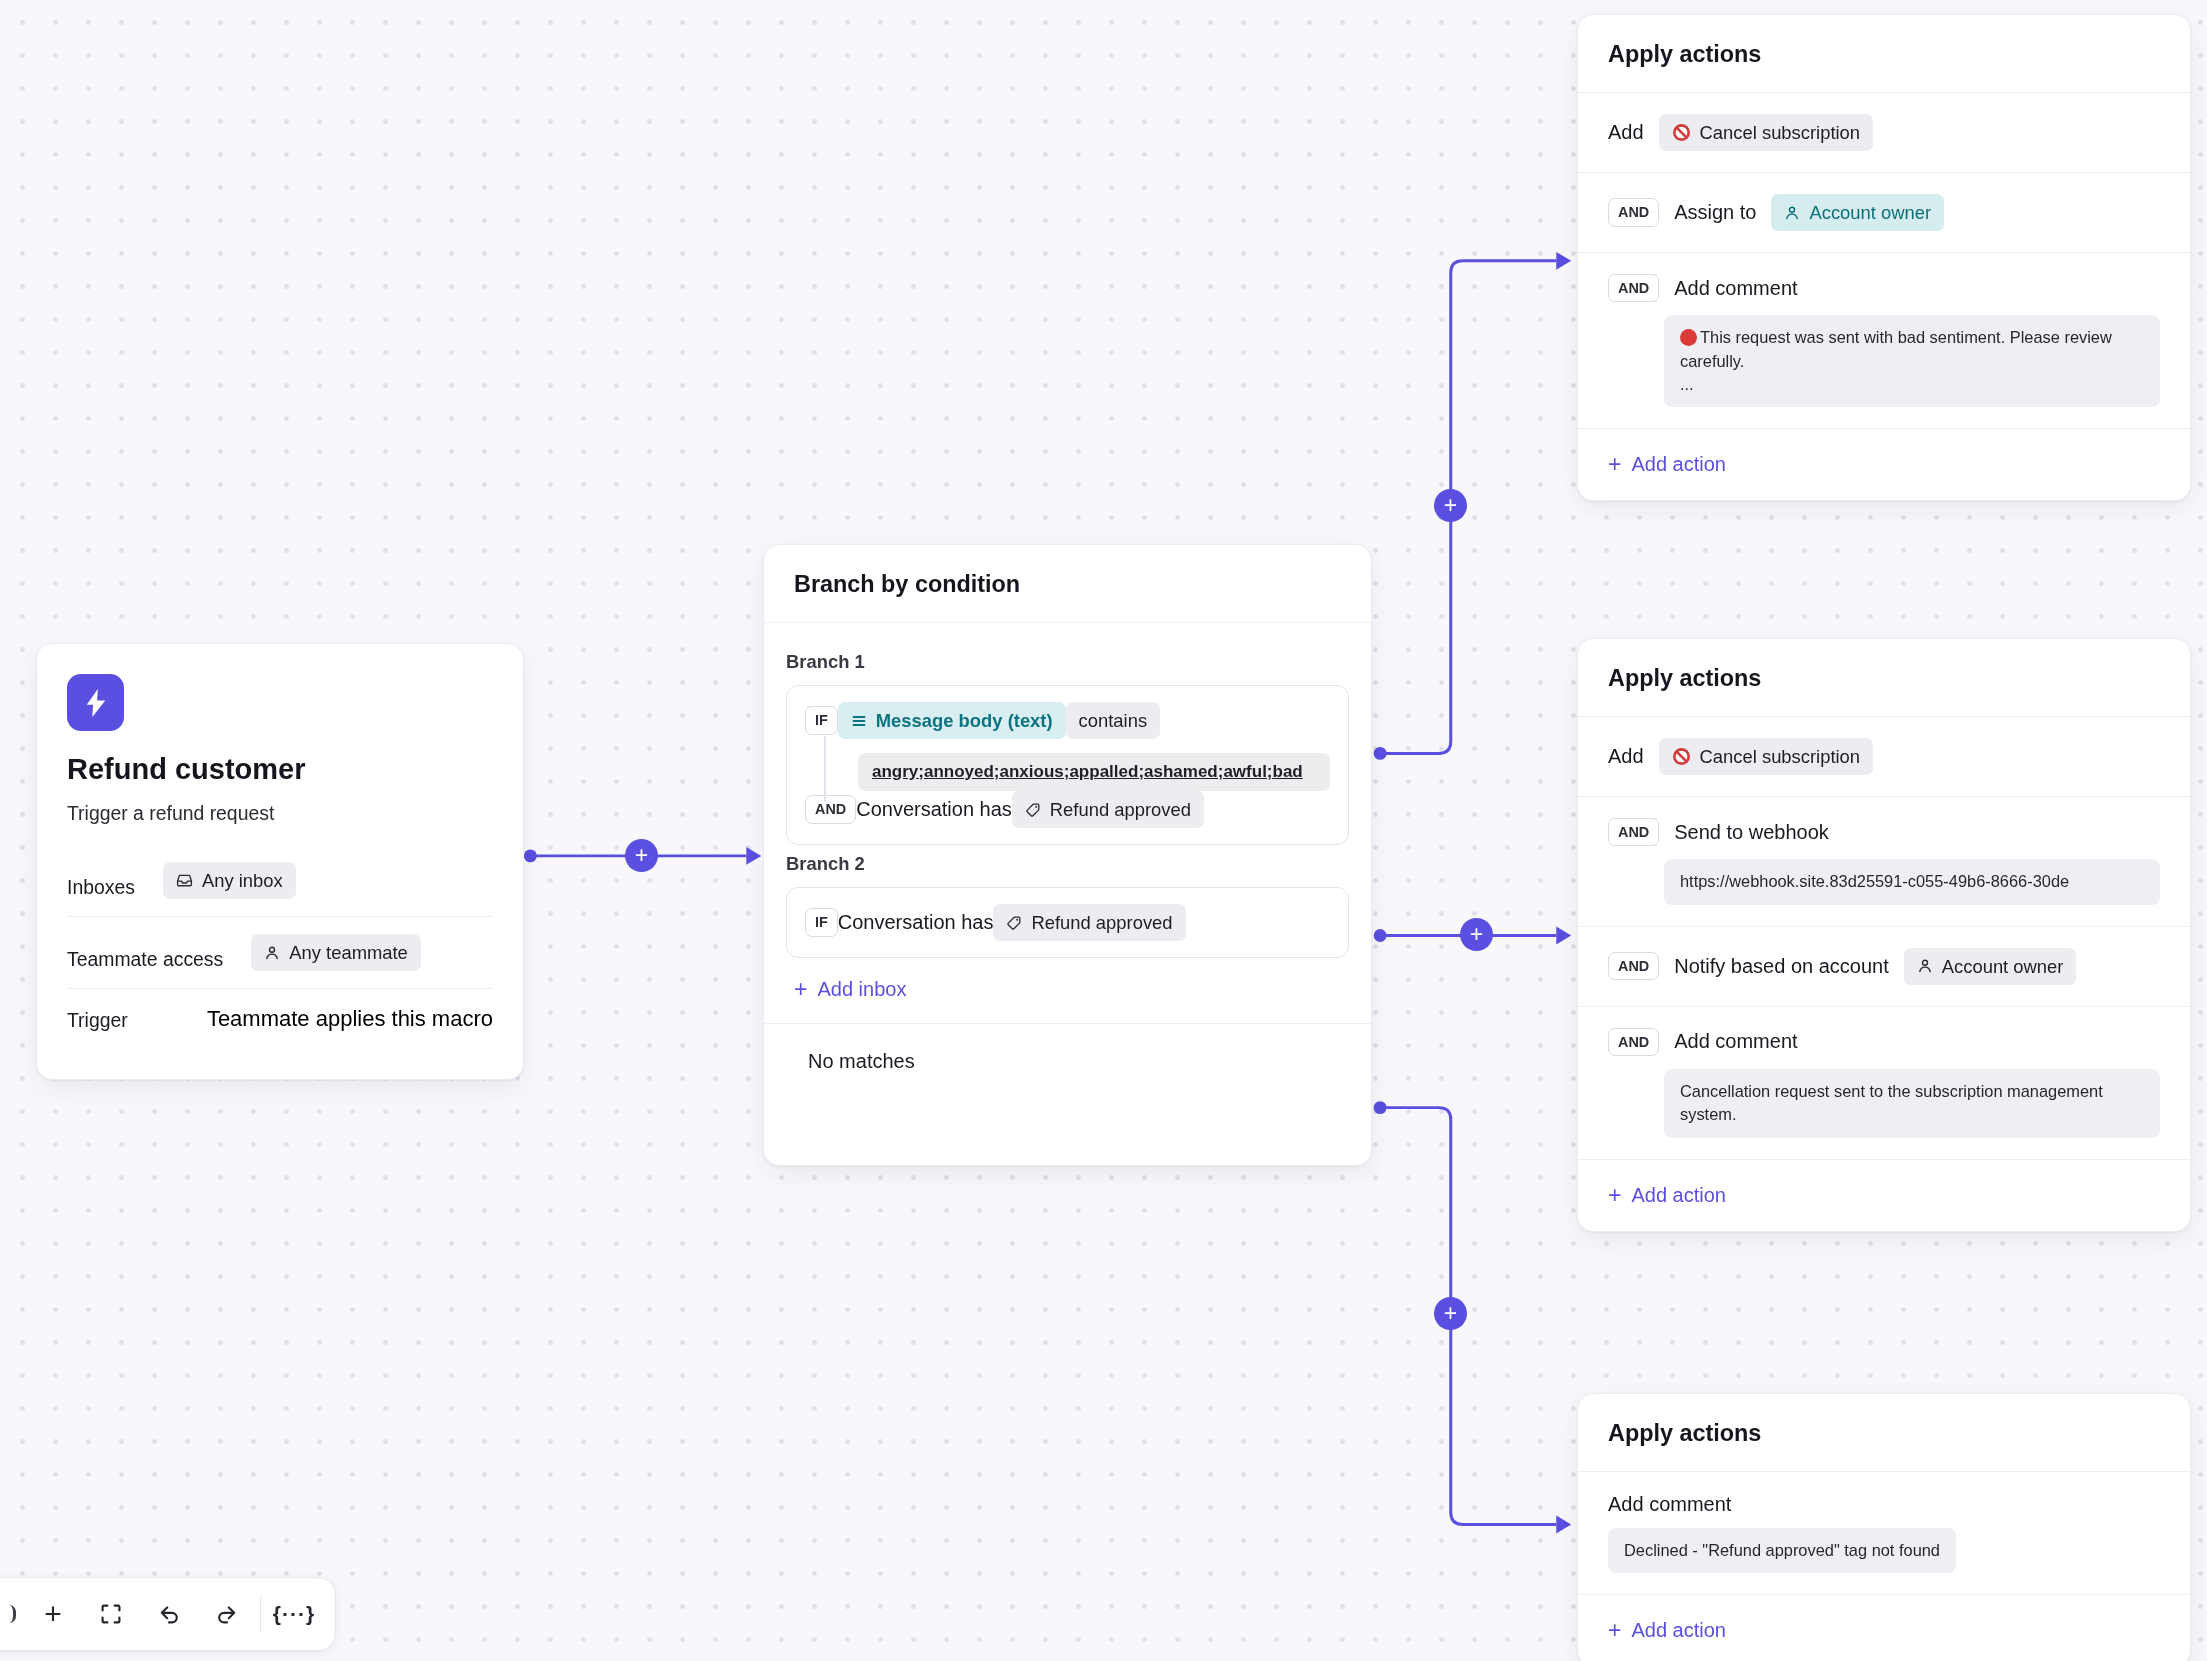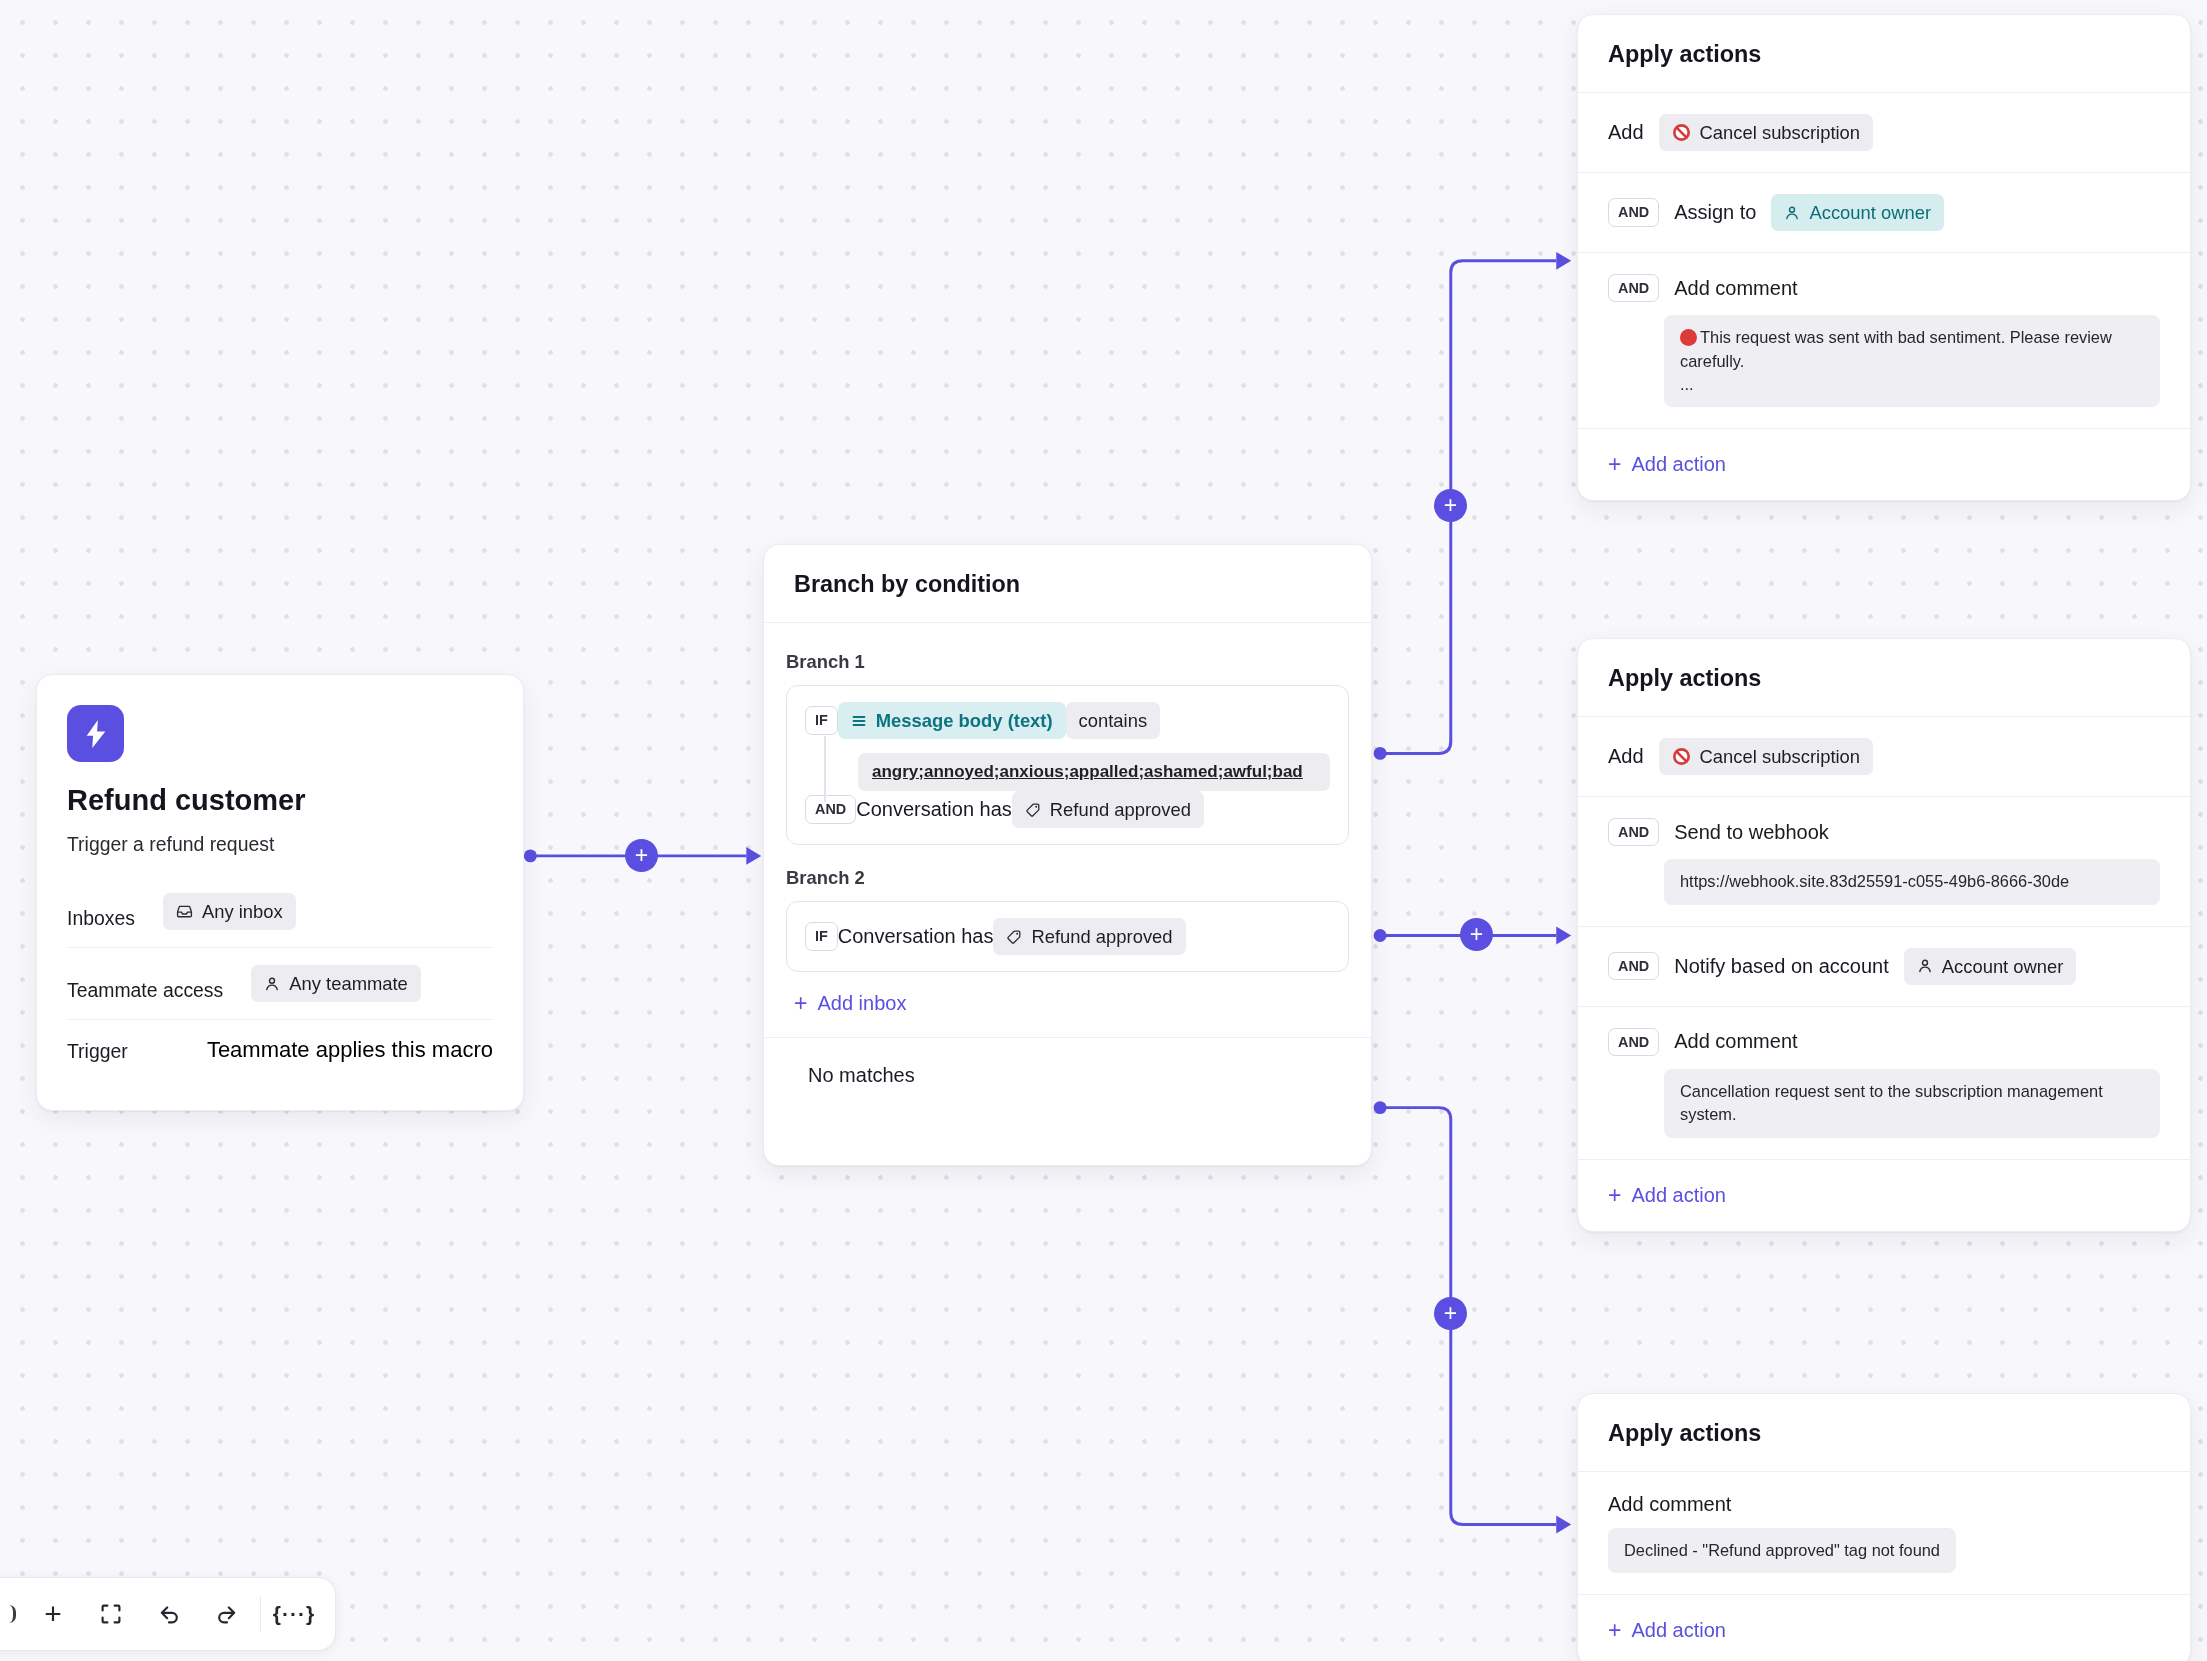--- a/index.html
+++ b/index.html
@@ -21,21 +21,21 @@
     position:absolute; background:#ffffff; border:1px solid #ebebf2;
     border-radius:16px;
     box-shadow:0 1px 2px rgba(22,22,45,.05), 0 8px 24px rgba(22,22,45,.07);
   }
   .card-header{
     padding:26px 30px 24px; font-size:23.4px; font-weight:700; color:#15151e;
     border-bottom:1px solid #eeeef4;
   }
 
   
-  .trigger{ left:36px; top:674px; width:488px; min-height:422px; padding:30px; }
+  .trigger{ left:36px; top:643px; width:488px; min-height:422px; padding:30px; }
   .t-icon{ width:57px; height:57px; border-radius:14px; background:#5a4fe0;
     display:flex; align-items:center; justify-content:center; }
   .t-title{ margin-top:22px; font-size:29px; font-weight:700; color:#15151e; }
   .t-sub{ margin-top:16px; font-size:19.4px; color:#2b2b34; }
   .t-rows{ margin-top:20px; }
   .trow{ display:flex; align-items:flex-end; gap:28px; padding:17px 0; font-size:19.4px; color:#1b1b24; }
   .trow + .trow{ border-top:1px solid #eeeef4; }
   .trow.spread{ justify-content:space-between; }
   .t-value{ color:#000000; font-size:22px; }
 
@@ -197,21 +197,21 @@
           <span class="pill">
             <svg width="16" height="16" viewBox="0 0 16 16">
               <path d="M8.6 2.2h4.2a1 1 0 0 1 1 1v4.2a1 1 0 0 1-.3.7l-5.6 5.6a1.2 1.2 0 0 1-1.7 0L2.3 9.8a1.2 1.2 0 0 1 0-1.7l5.6-5.6a1 1 0 0 1 .7-.3z" fill="none" stroke="#2b2b33" stroke-width="1.3"></path>
               <circle cx="11.2" cy="4.8" r="1" fill="#2b2b33"></circle>
             </svg>
             <span>Refund approved</span>
           </span>
         </div>
       </div>
 
-      <div class="branch-label" style="margin-top:22px;">Branch 2</div>
+      <div class="branch-label" style="margin-top:8px;">Branch 2</div>
       <div class="cond-box">
         <div class="cond-row">
           <span class="badge">IF</span>
           <span style="font-size:20px;color:#191922;">Conversation has</span>
           <span class="pill">
             <svg width="16" height="16" viewBox="0 0 16 16">
               <path d="M8.6 2.2h4.2a1 1 0 0 1 1 1v4.2a1 1 0 0 1-.3.7l-5.6 5.6a1.2 1.2 0 0 1-1.7 0L2.3 9.8a1.2 1.2 0 0 1 0-1.7l5.6-5.6a1 1 0 0 1 .7-.3z" fill="none" stroke="#2b2b33" stroke-width="1.3"></path>
               <circle cx="11.2" cy="4.8" r="1" fill="#2b2b33"></circle>
             </svg>
             <span>Refund approved</span>

